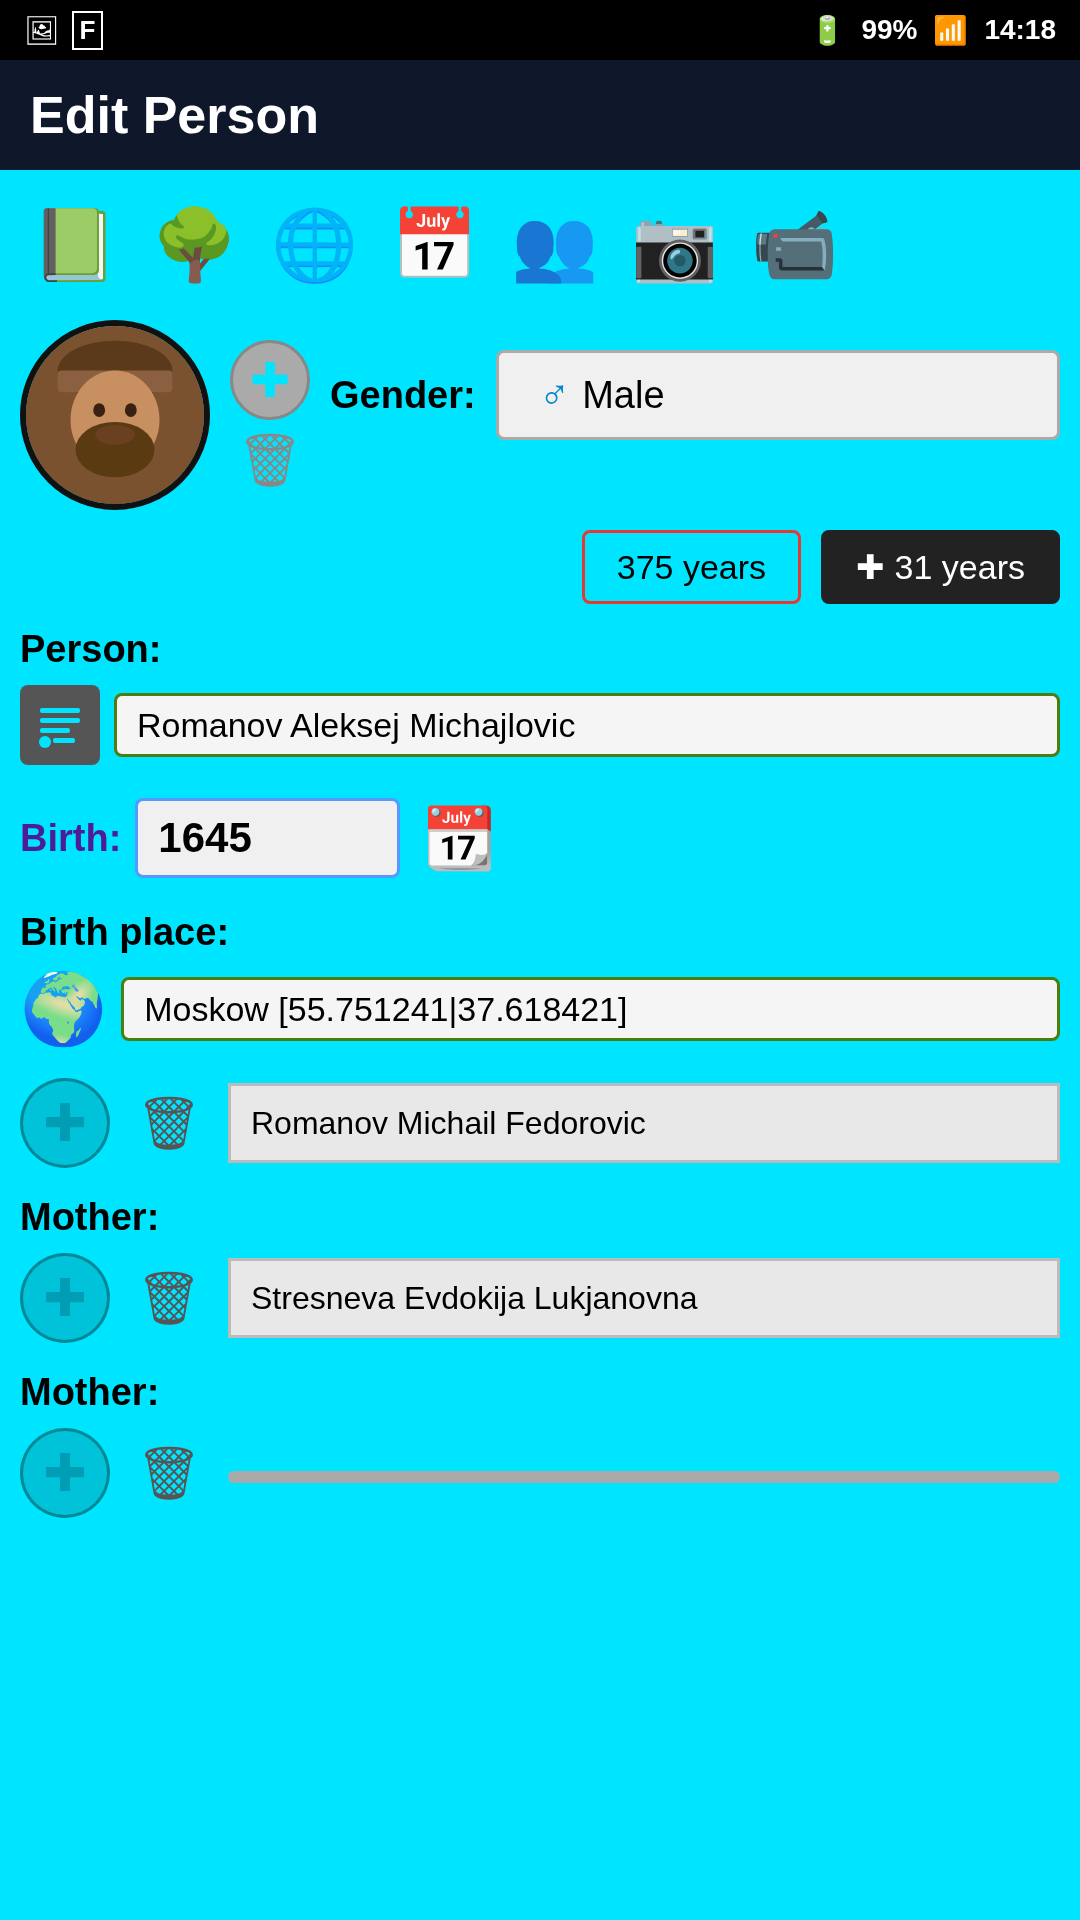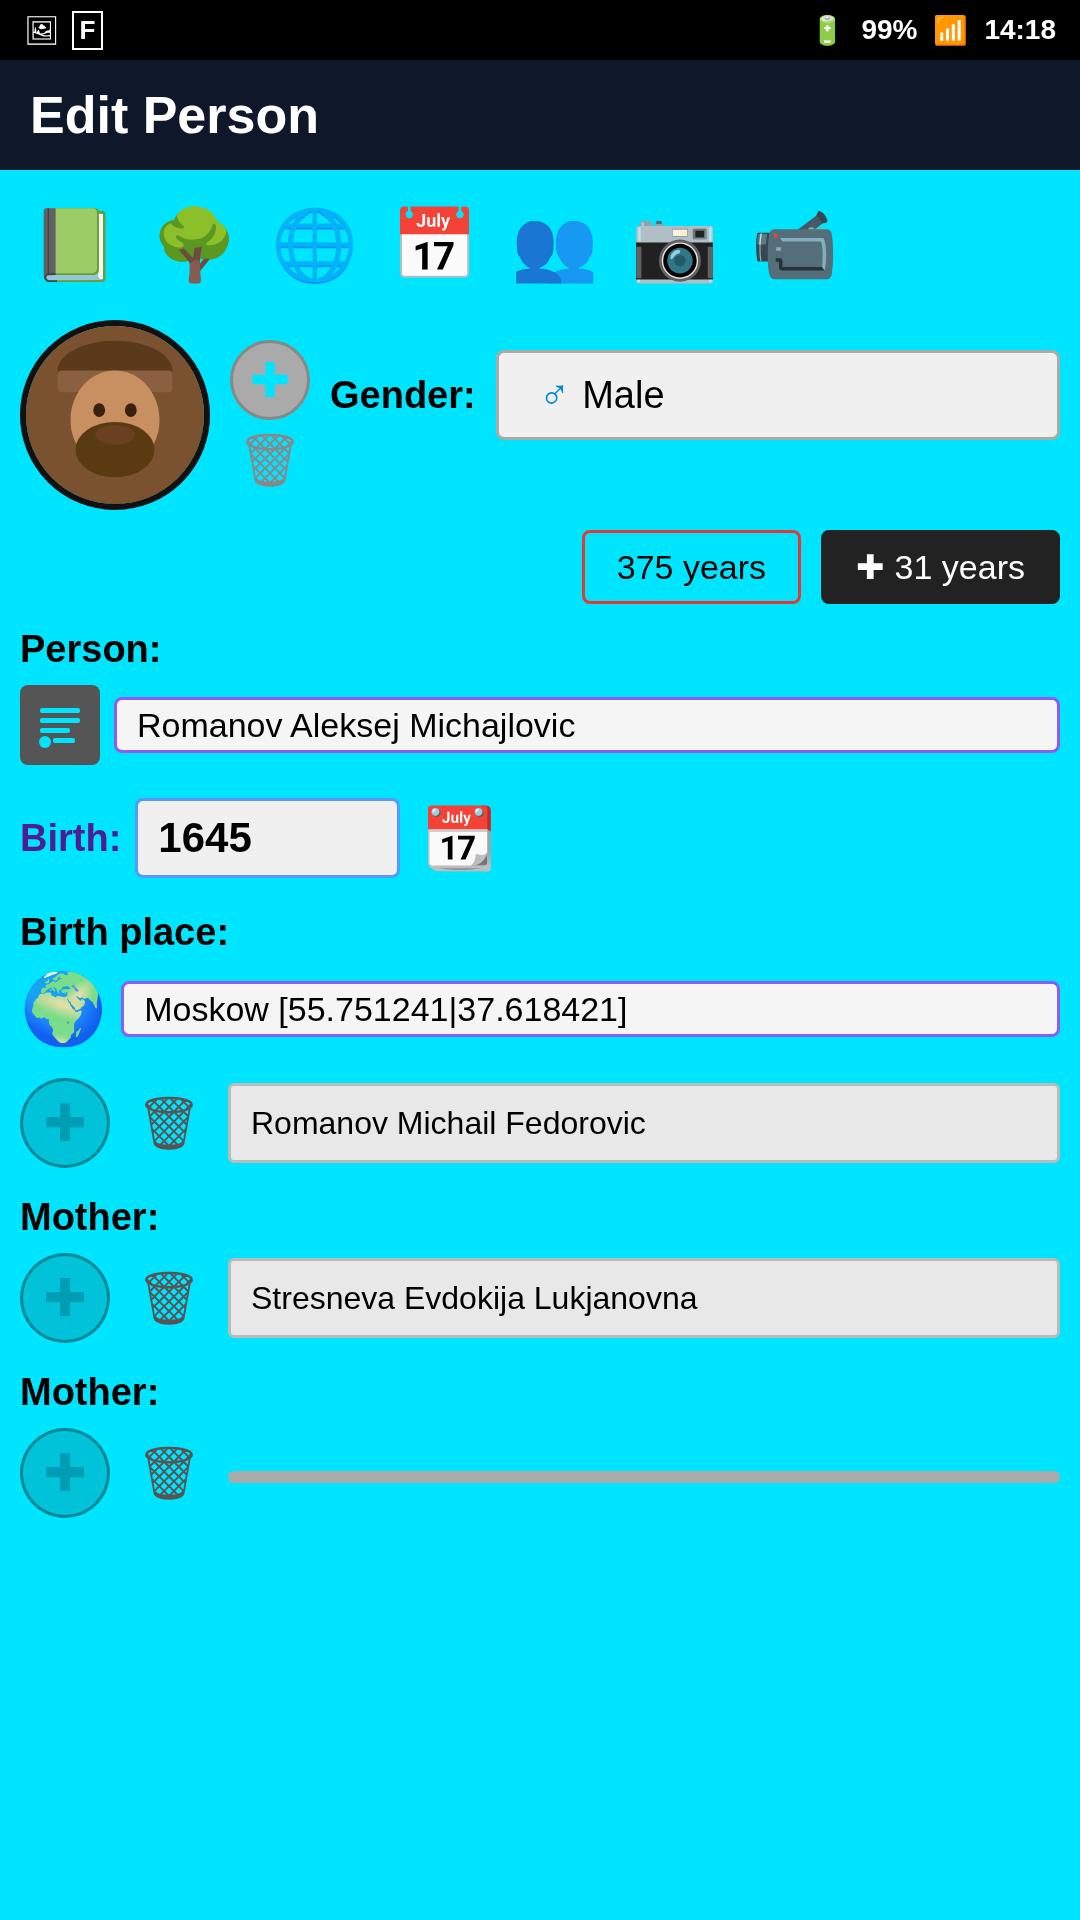--- a/index.html
+++ b/index.html
@@ -193,22 +193,22 @@
       background: #555;
       border-radius: 8px;
       display: flex;
       align-items: center;
       justify-content: center;
       font-size: 44px;
       color: #00e5ff;
     }
     .input-field {
       flex: 1;
-      height: 56px;
-      border: 3px solid #8b5cf6;
+      height: 64px;
+      border: 3px solid #4d7c0f;
       border-radius: 8px;
       background: #f5f5f5;
       padding: 0 20px;
       font-size: 34px;
       color: #000;
       outline: none;
     }
 
     
     .birth-row {
@@ -286,21 +286,21 @@
       justify-content: center;
       font-size: 52px;
       color: #555;
       cursor: pointer;
       flex-shrink: 0;
     }
     .person-field {
       flex: 1;
       height: 80px;
       border: 3px solid #bbb;
-      border-radius: 6px;
+      border-radius: 0;
       background: #e8e8e8;
       padding: 5px 20px;
       font-size: 32px;
       color: #000;
       outline: none;
     }
 
     
     .spouse-progress {
       width: 100%;

